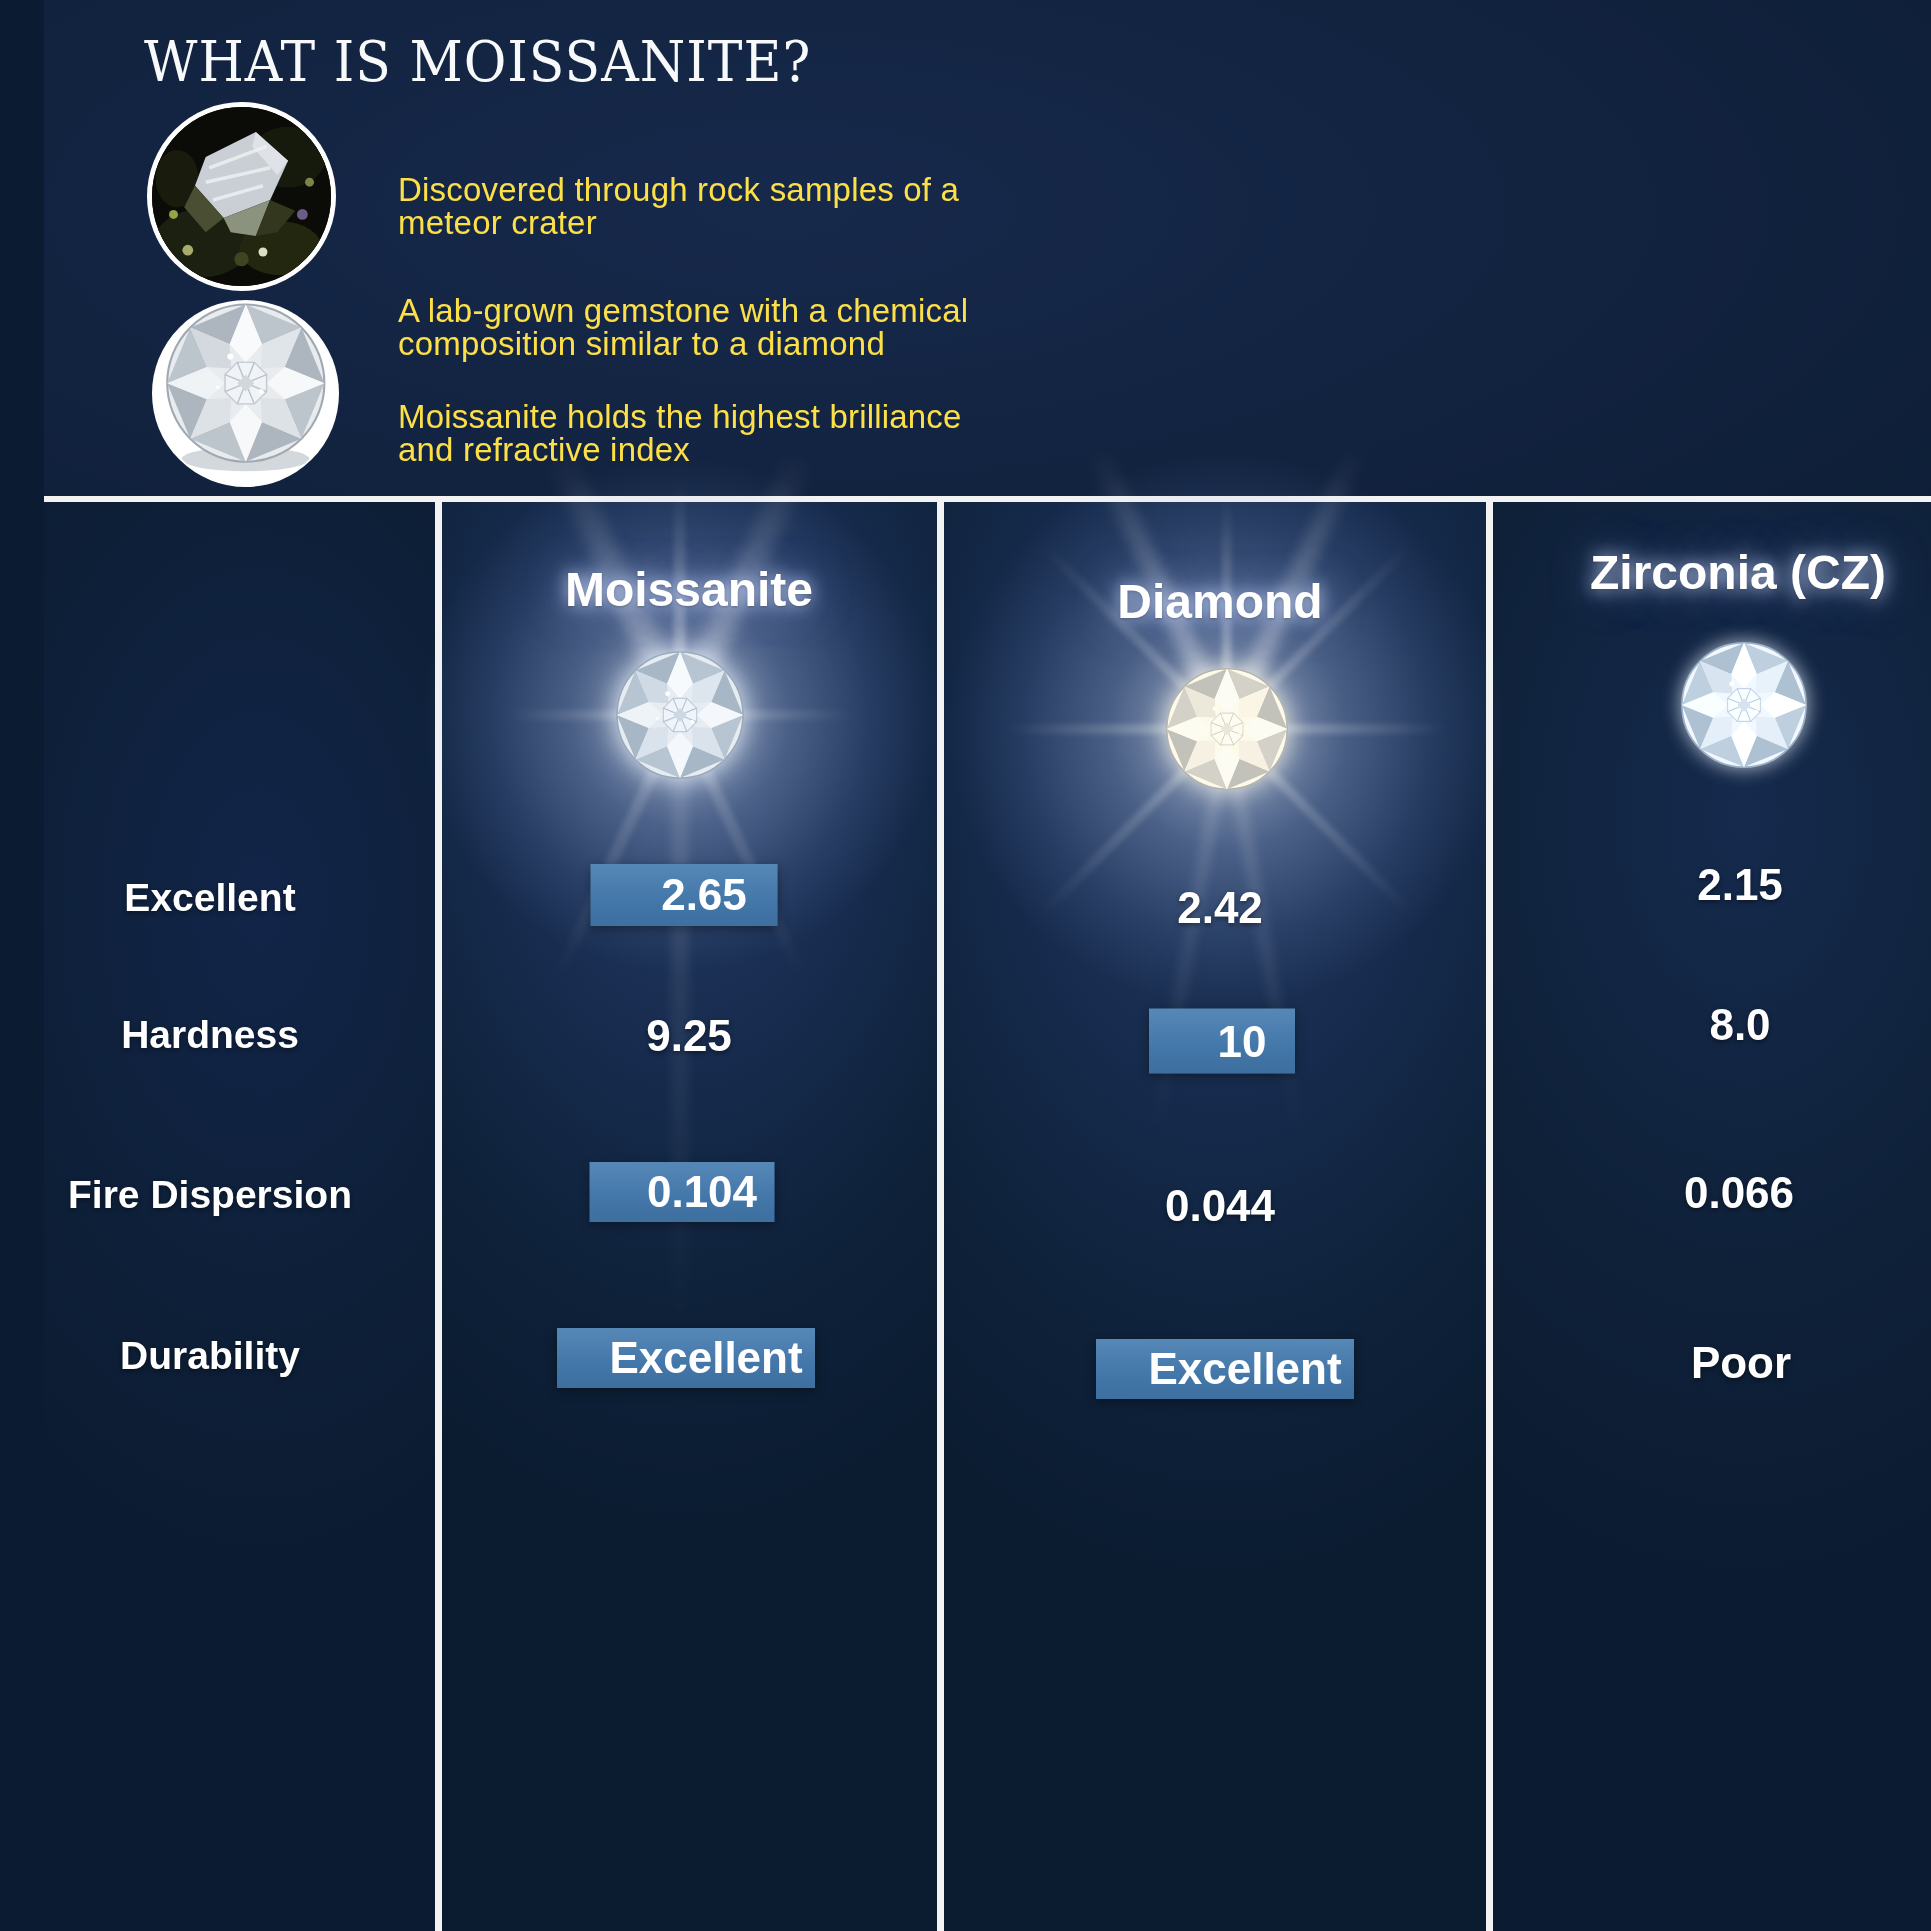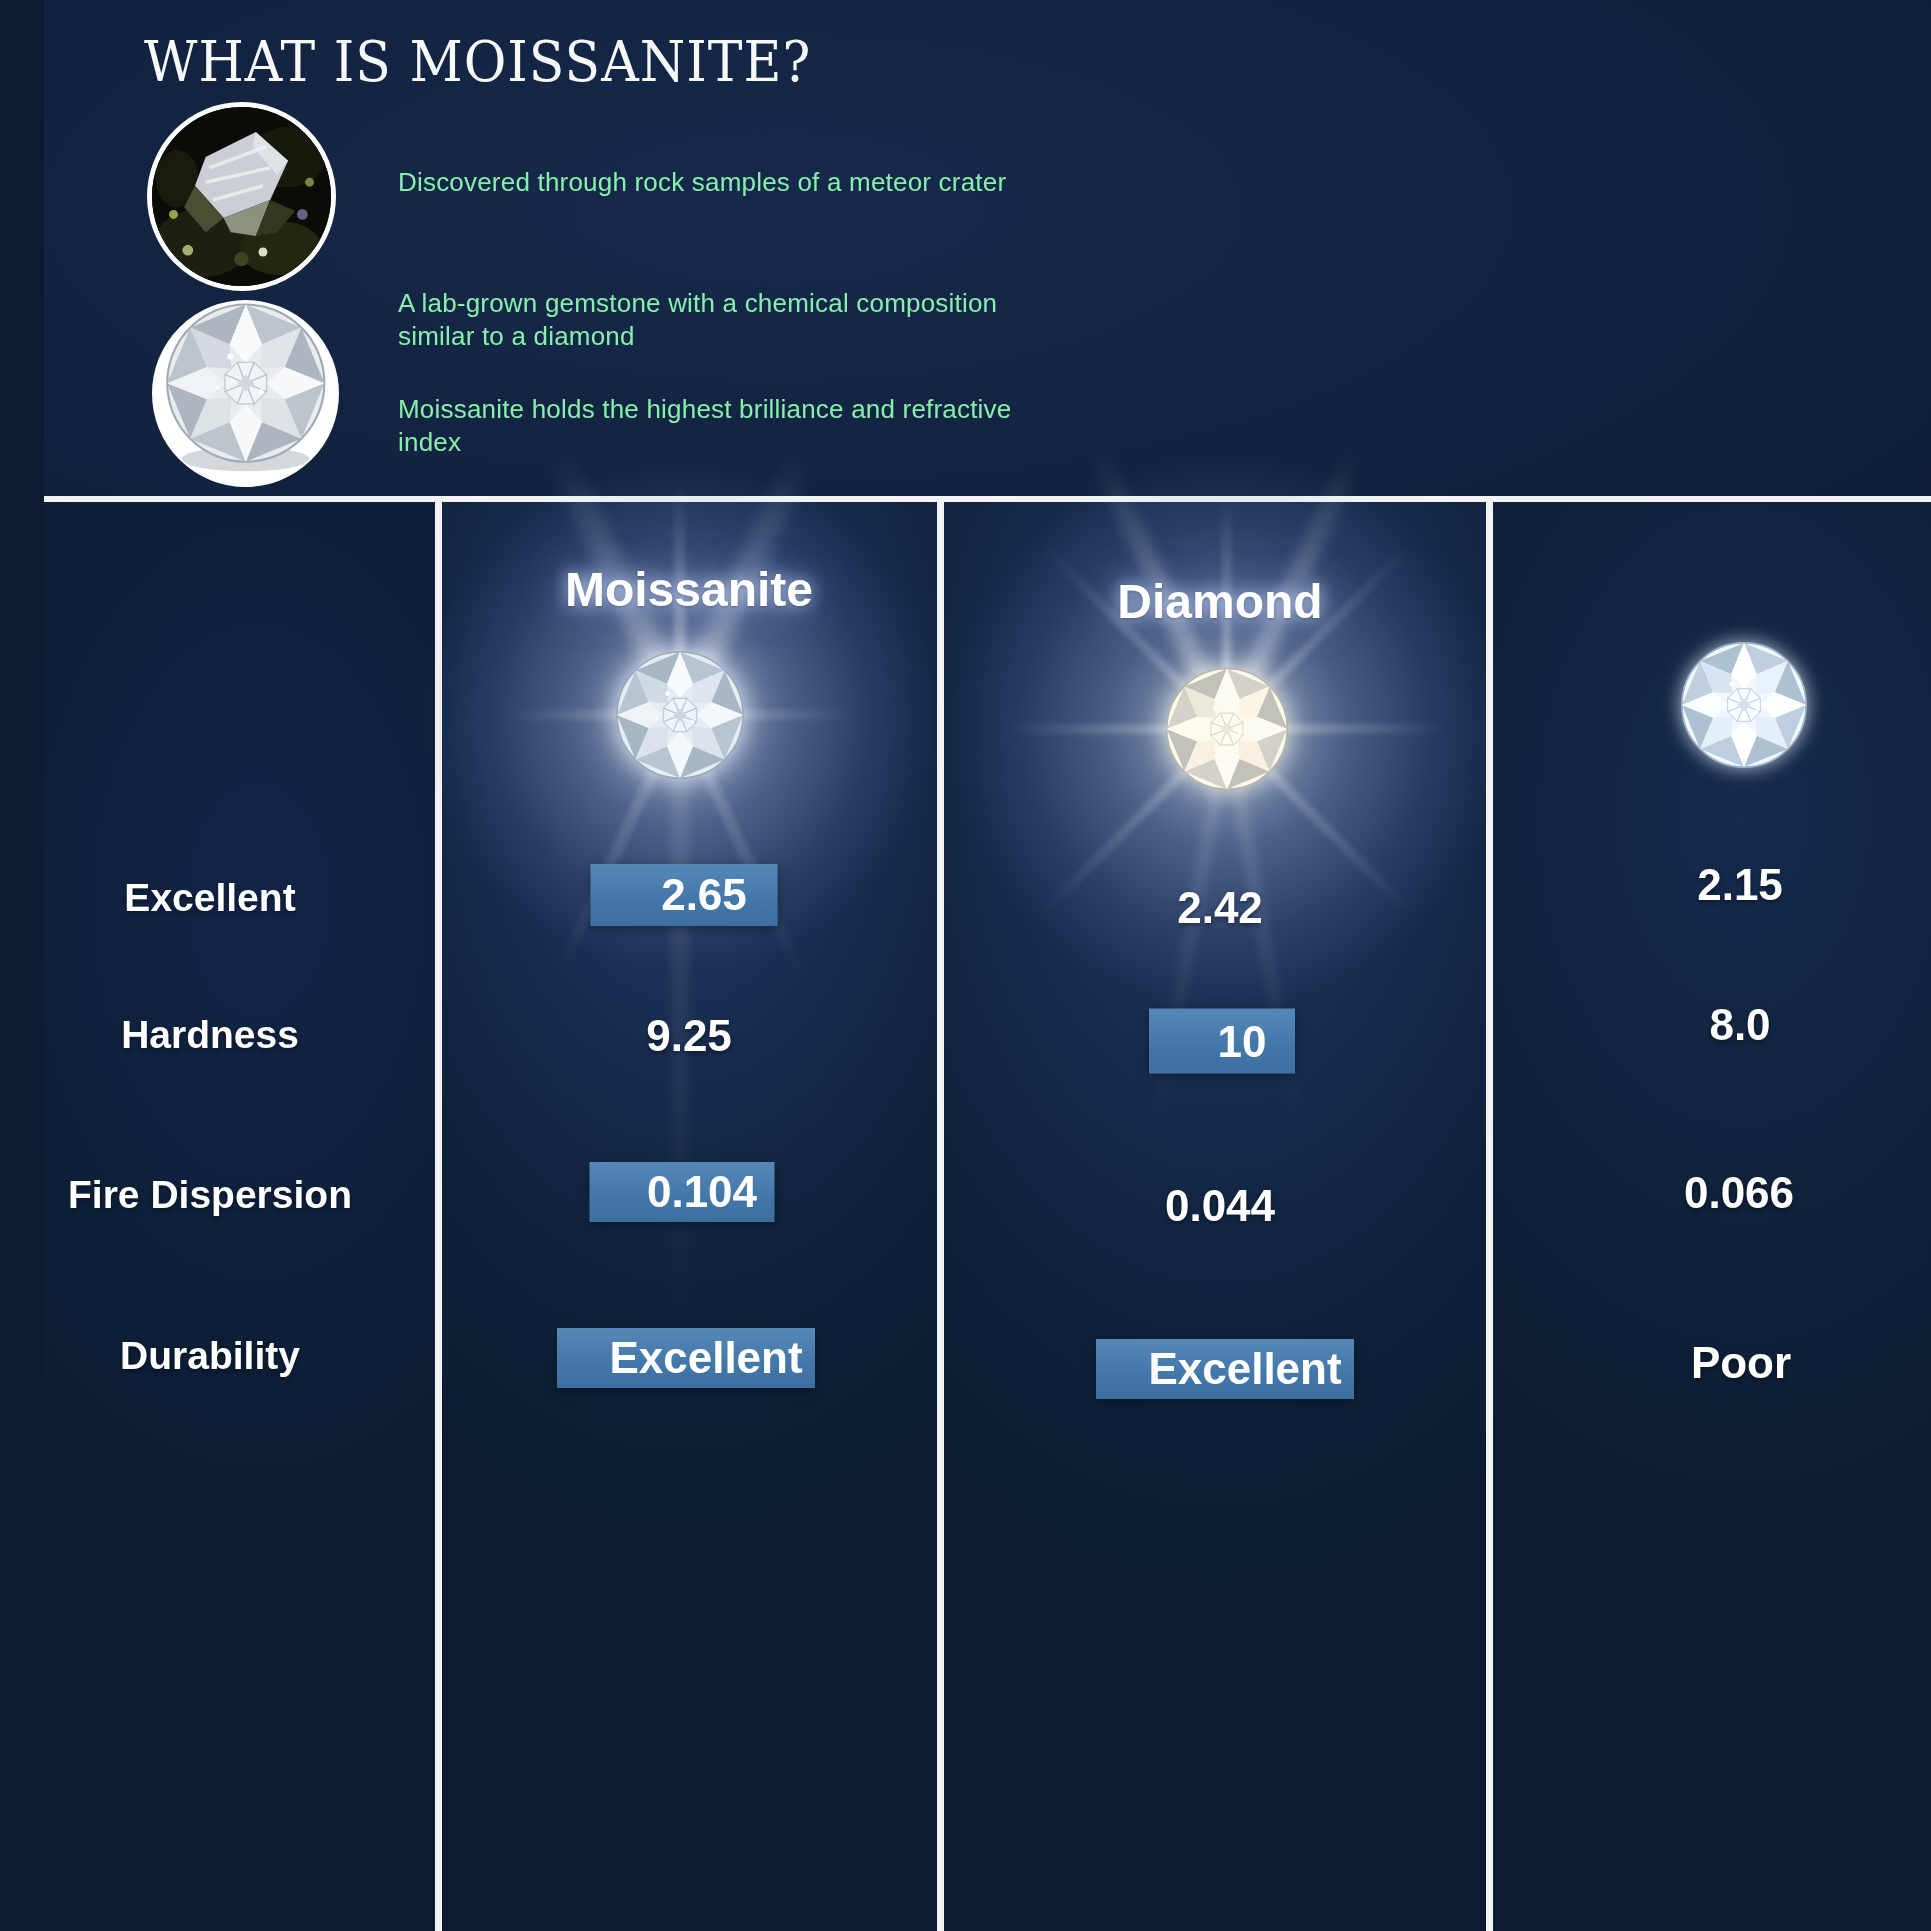--- a/index.html
+++ b/index.html
@@ -27,22 +27,22 @@
   .v-divider.d1{left:391px;} .v-divider.d2{left:893px;} .v-divider.d3{left:1442px;}
 
   
   .page-title{left:100px;top:29px;font-family:"DejaVu Serif","Liberation Serif",serif;
     font-size:52px;font-weight:400;letter-spacing:1px;color:#f8f9fb;
     transform:scaleY(1.08);transform-origin:left top;white-space:nowrap;}
   .photo-circle{border-radius:50%;overflow:hidden;box-sizing:border-box;}
   .rock-circle{left:103px;top:102px;width:189px;height:189px;border:5.8px solid #fff;background:#0b0c07;}
   .gem-circle{left:108px;top:300px;width:187px;height:187px;background:#fff;border:2.9px solid #fdfdfd;}
   .photo-circle svg{display:block;width:100%;height:100%;}
-  .intro-point{left:354px;width:618px;font-size:26px;line-height:33px;
-    font-weight:500;color:#86efac;letter-spacing:0.2px;}
+  .intro-point{left:354px;width:618px;font-size:33px;line-height:33px;
+    font-weight:500;color:#fde047;letter-spacing:0.2px;}
   .intro-point.p1{top:140px;} .intro-point.p2{top:261px;} .intro-point.p3{top:367px;}
 
   
   .ctr{transform:translate(-50%,-50%);white-space:nowrap;}
   .col-header{font-size:48px;font-weight:700;z-index:3;
     text-shadow:0 0 17.4px rgba(205,220,255,.9),0 0 41px rgba(160,185,255,.55),0 1.9px 2.9px rgba(0,0,0,.45);}
   .row-label{font-size:39px;font-weight:700;z-index:3;text-shadow:0 1.9px 4.8px rgba(0,0,0,.4);}
   .cell-value{font-size:44px;font-weight:700;z-index:3;text-shadow:0 1.9px 4.8px rgba(0,0,0,.45);}
   .value-box{z-index:3;display:flex;align-items:center;justify-content:center;
     background:linear-gradient(180deg,#5688b7 0%,#4377a9 60%,#3d6f9f 100%);
@@ -169,20 +169,21 @@
     <div class="ray" style="width:9.7px;height:261px;margin-left:-4.8px;transform:rotate(45deg);opacity:.38;"></div>
     <div class="ray" style="width:9.7px;height:261px;margin-left:-4.8px;transform:rotate(315deg);opacity:.38;"></div>
     <div class="ray" style="width:9.7px;height:261px;margin-left:-4.8px;transform:rotate(135deg);opacity:.38;"></div>
     <div class="ray" style="width:9.7px;height:261px;margin-left:-4.8px;transform:rotate(225deg);opacity:.38;"></div>
     <div class="ray" style="width:13.5px;height:415px;margin-left:-6.8px;transform:rotate(10deg);opacity:.2;filter:blur(4.8px);"></div>
     <div class="ray" style="width:13.5px;height:415px;margin-left:-6.8px;transform:rotate(350deg);opacity:.2;filter:blur(4.8px);"></div>
   </div>
 
   <div class="abs ctr col-header" style="left:645px;top:589px;">Moissanite</div>
   <div class="abs ctr col-header" style="left:1176px;top:601px;text-align:center;">Diamond</div>
+  <div class="abs ctr col-header" style="left:1694px;top:572px;">Zirconia (CZ)</div>
 
   <svg class="gem-svg" style="left:636px;top:715px;" width="135" height="135" viewBox="0 0 120 120">
       <use href="#gem-symbol"></use>
     </svg>
   <svg class="gem-svg gem-diamond-tint" style="left:1183px;top:729px;" width="129" height="129" viewBox="0 0 120 120">
       <use href="#gem-symbol"></use>
     </svg>
   <svg class="gem-svg gem-zirconia-tint" style="left:1700px;top:705px;" width="133" height="133" viewBox="0 0 120 120">
       <use href="#gem-symbol"></use>
     </svg>

